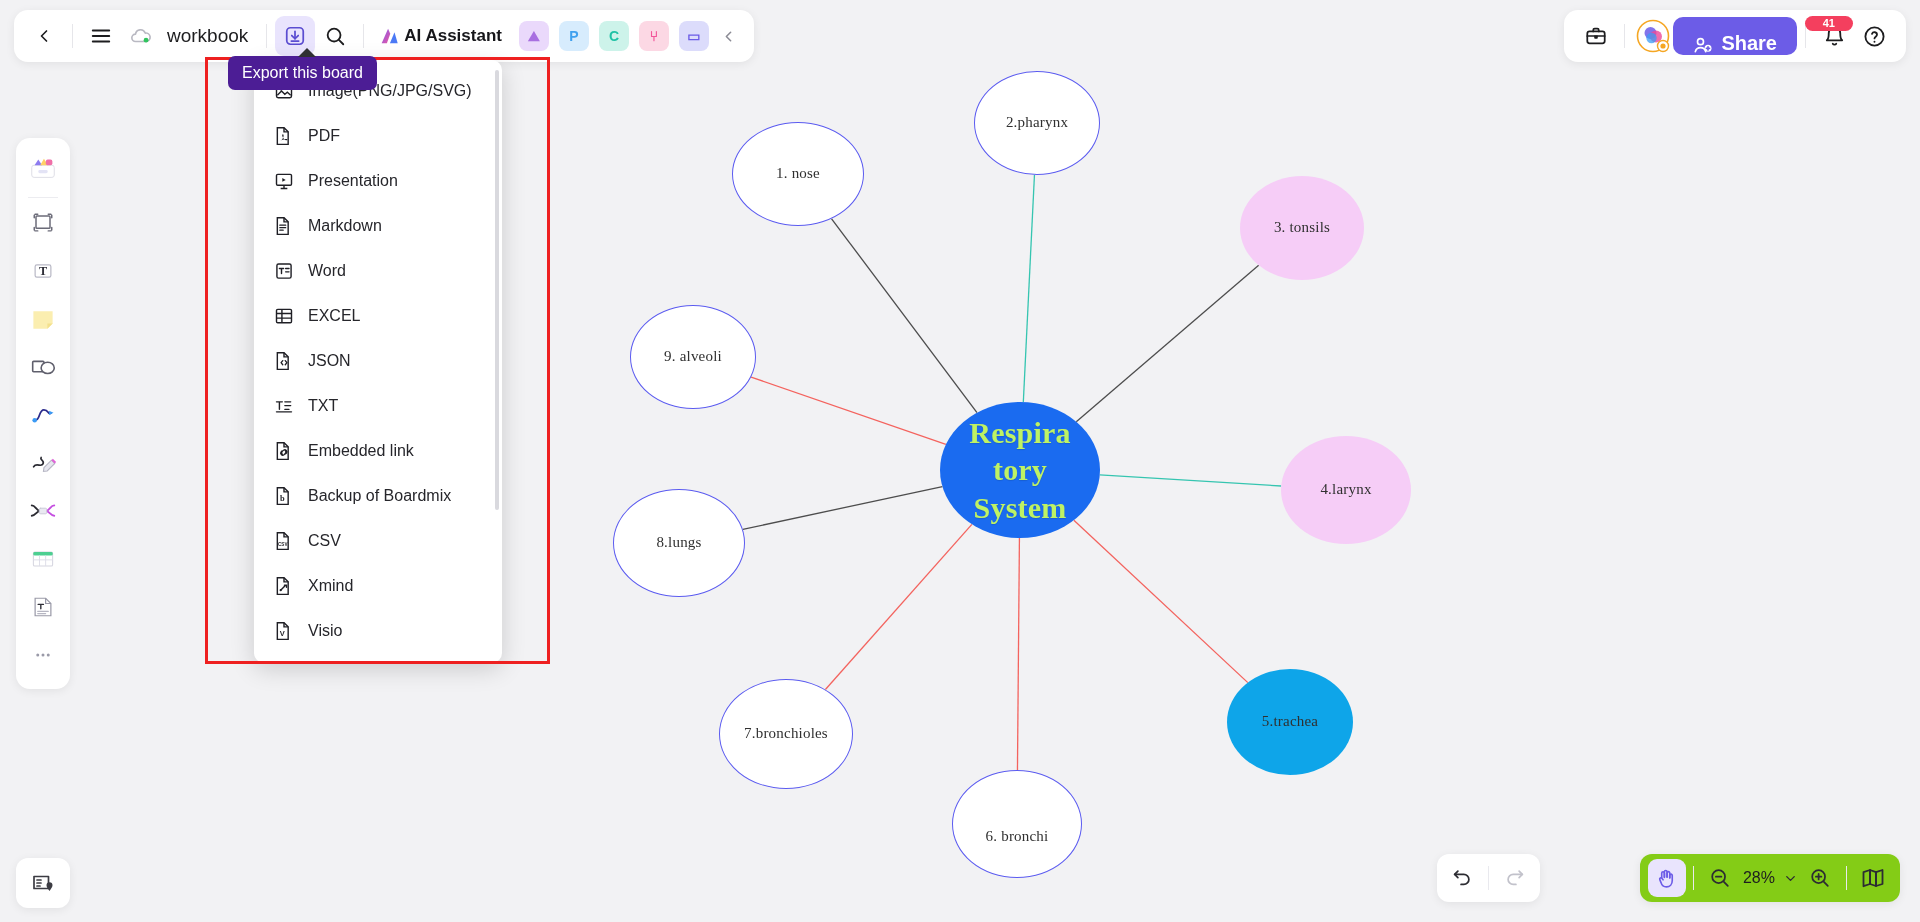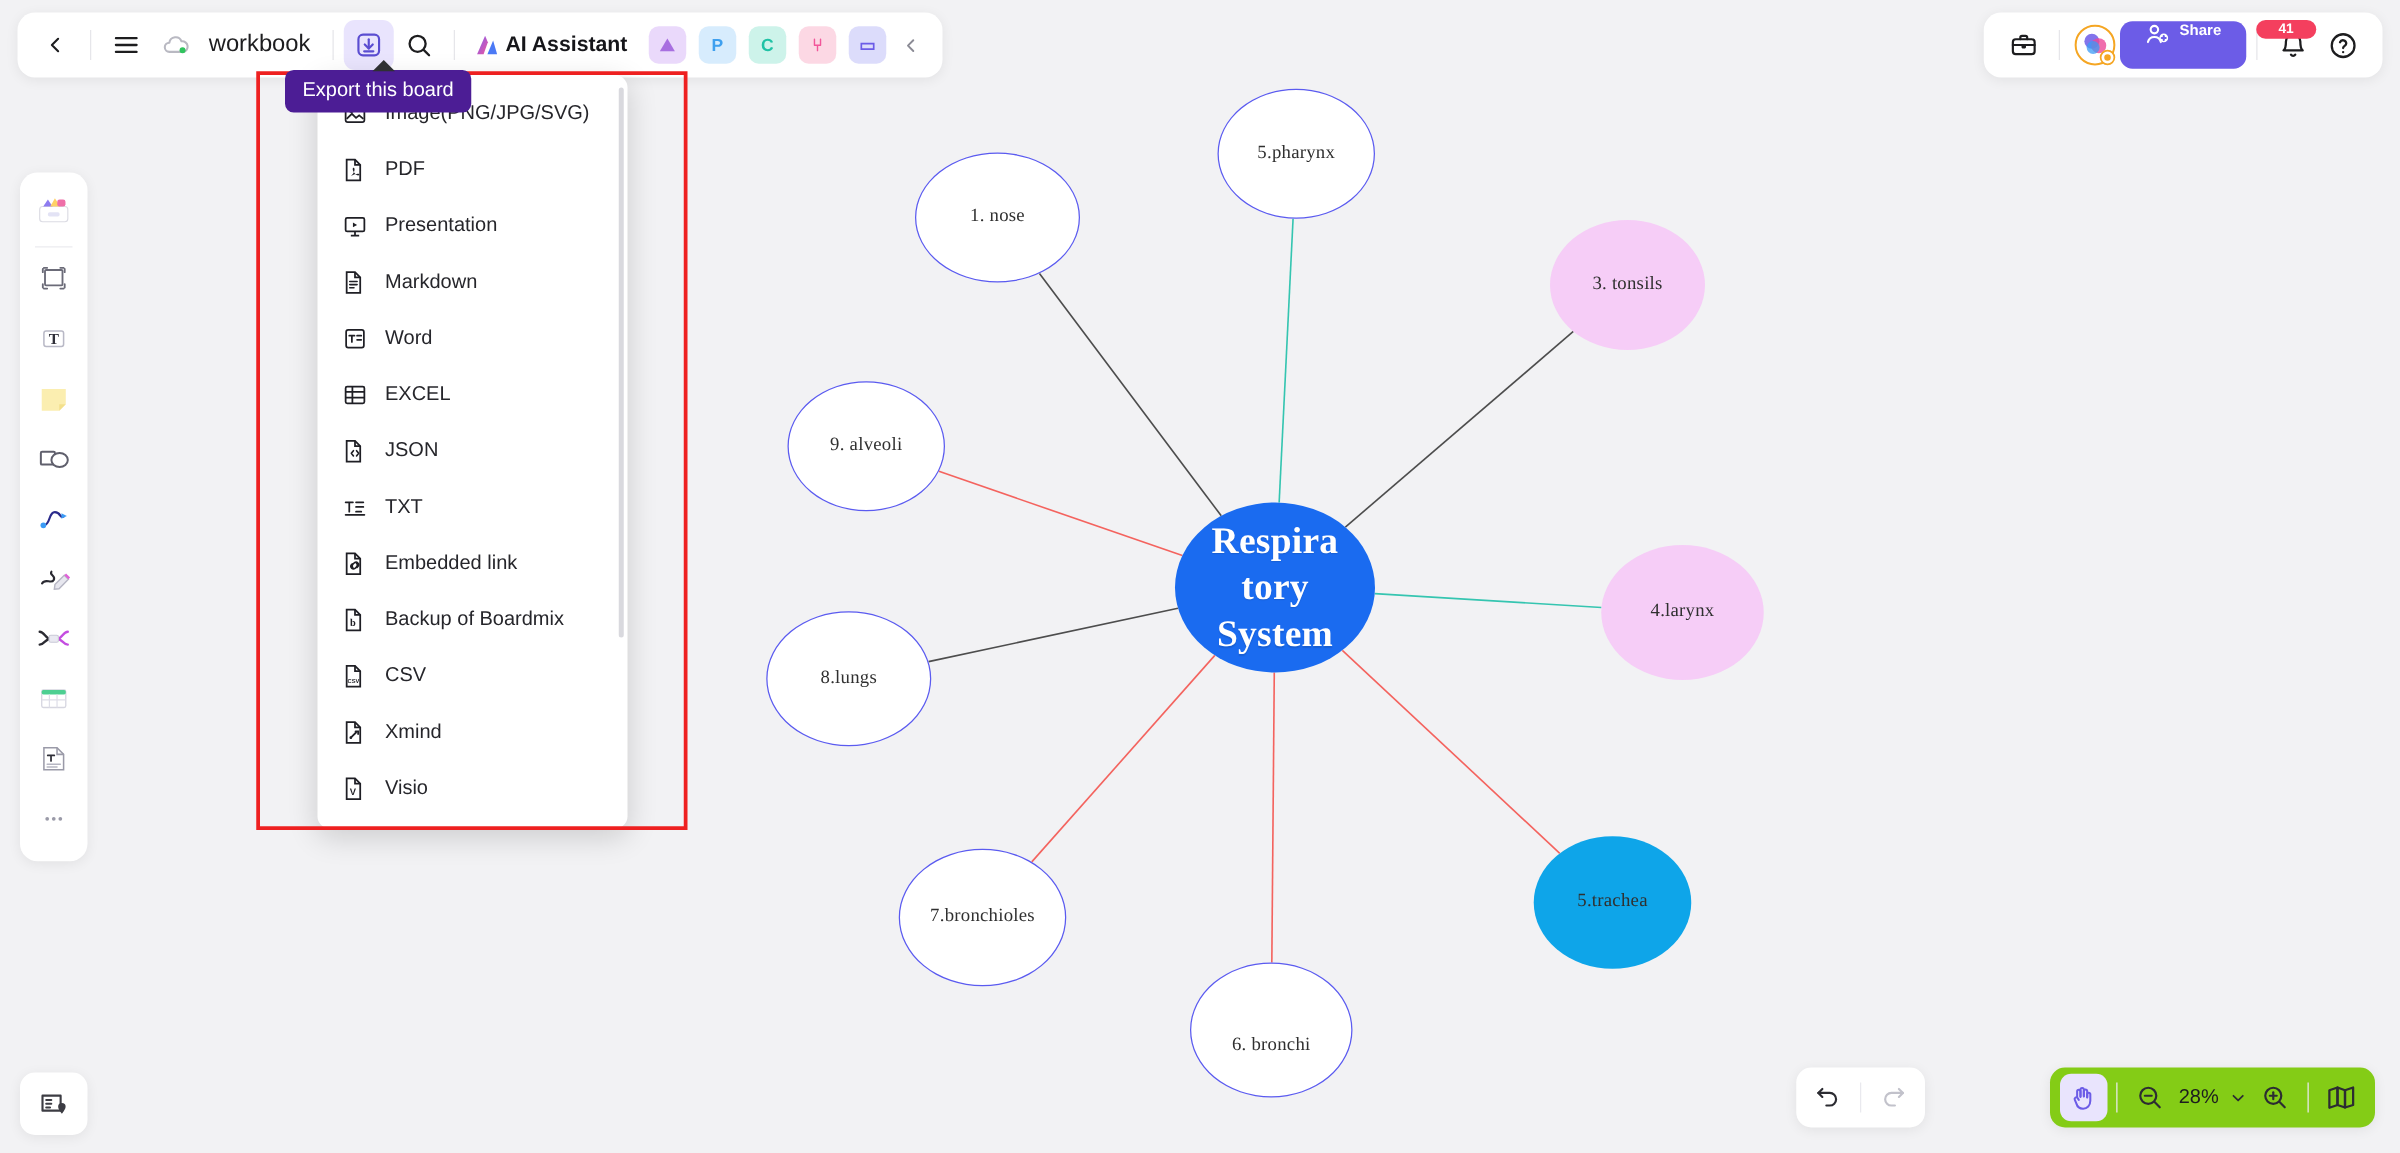--- a/index.html
+++ b/index.html
@@ -21,21 +21,21 @@
     border-radius: 50%;
     font-family: "Liberation Serif", serif;
     color: #303030;
     font-size: 15px;
     line-height: 1.15;
     letter-spacing: .2px;
   }
   .node.outline { background: #ffffff; border: 1.6px solid #5b5bf0; }
   .node.pink { background: #f6cdf7; border: none; }
   .node.center {
-    background: #1a6bf0; color: #ffffff;
+    background: #1a6bf0; color: #bef264;
     font-weight: bold; font-size: 30px; line-height: 1.25;
     border: none;
     text-shadow: 0 1px 1px rgba(0,0,0,.12);
   }
 
   
   #topbar-left {
     position: absolute; left: 14px; top: 10px; height: 52px;
     background: #fff; border-radius: 14px;
     display: flex; align-items: center; padding: 0 10px;
@@ -67,24 +67,24 @@
     display: flex; align-items: center; justify-content: center;
     font-size: 14px; font-weight: bold; margin: 0 5px; cursor: pointer;
   }
   .ai-assistant {
     display: flex; align-items: center; gap: 4px;
     font-size: 17px; font-weight: 600; color: #16161a;
     padding: 0 6px; cursor: pointer; white-space: nowrap;
   }
 
   .share-btn {
-    display: flex; align-items: flex-start; gap: 8px;
+    display: flex; align-items: flex-end; gap: 8px;
     background: #6c5ce7; color: #fff;
     height: 38px; padding: 0 20px; border-radius: 10px;
-    font-size: 12px; font-weight: 600; cursor: pointer; border: none;
+    font-size: 20px; font-weight: 600; cursor: pointer; border: none;
     font-family: "Liberation Sans", sans-serif;
   }
   .bell-wrap { position: relative; }
   .badge {
     position: absolute; top: 0px; right: 1px;
     background: #f43f5e; color: #fff;
     font-size: 11px; font-weight: bold;
     border-radius: 9px; padding: 1px 18px; line-height: 1.2;
     min-width: 20px; text-align: center;
   }
@@ -188,21 +188,21 @@
         <line x1="1019.4237437639949" y1="537.9982358486028" x2="1017.4576157773554" y2="770.0013382720604" stroke="#f4635e" stroke-width="1.3"></line>
         <line x1="971.8607059642122" y1="524.3109983993503" x2="825.419522587501" y2="689.5266924653835" stroke="#f4635e" stroke-width="1.3"></line>
         <line x1="942.4225675448125" y1="486.6074855402601" x2="742.8505713922401" y2="529.3311093500483" stroke="#4d4d4d" stroke-width="1.3"></line>
         <line x1="945.8903756503926" y1="444.3902521360684" x2="751.1125082584256" y2="377.0816924562755" stroke="#f4635e" stroke-width="1.3"></line>
       </svg>
     <div id="nodes-layer">
         <div class="node outline" style="left: 732px; top: 122px; width: 132px; height: 104px; background: rgb(255, 255, 255); border: 1.6px solid rgb(91, 91, 240);">
           <span style="white-space: pre-line;">1. nose</span>
         </div>
         <div class="node outline" style="left: 974px; top: 71px; width: 126px; height: 104px; background: rgb(255, 255, 255); border: 1.6px solid rgb(91, 91, 240);">
-          <span style="white-space: pre-line;">5.pharynx</span>
+          <span style="white-space: pre-line;">2.pharynx</span>
         </div>
         <div class="node pink" style="left: 1240px; top: 176px; width: 124px; height: 104px; background: rgb(246, 205, 247);">
           <span style="white-space: pre-line;">3. tonsils</span>
         </div>
         <div class="node pink" style="left: 1281px; top: 436px; width: 130px; height: 108px; background: rgb(246, 205, 247);">
           <span style="white-space: pre-line;">4.larynx</span>
         </div>
         <div class="node pink" style="left: 1227px; top: 669px; width: 126px; height: 106px; background: #0ea5e9;">
           <span style="white-space: pre-line;">5.trachea</span>
         </div>

